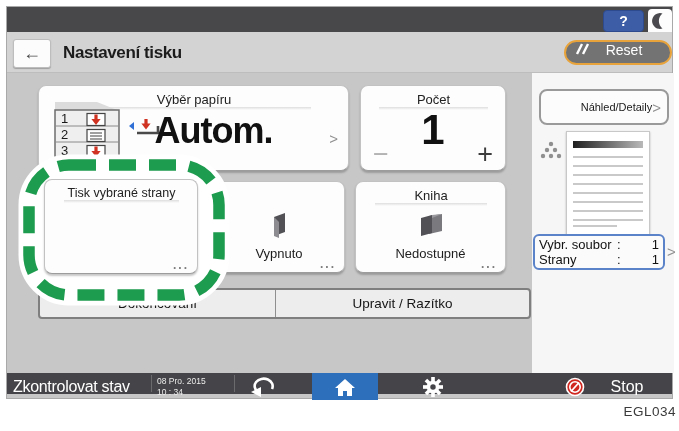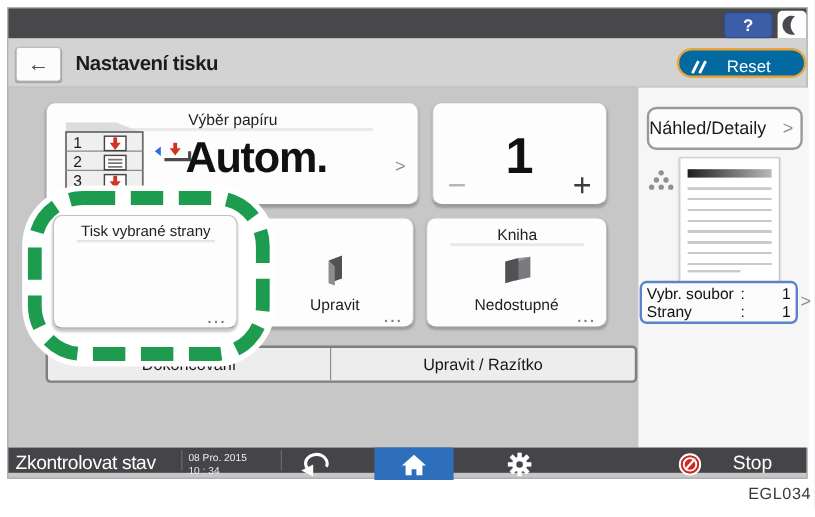--- a/index.html
+++ b/index.html
@@ -18,23 +18,23 @@
   .moon-tab{position:absolute;left:641px;top:2px;width:24px;height:23px;background:#fdfdfd;
     border-radius:4px 4px 0 0;display:flex;align-items:center;justify-content:center;}
   
   .header{position:absolute;left:0;top:25px;width:100%;height:41px;background:#d3d3d3;
     border-bottom:1px solid #bdbdbd;box-sizing:border-box;}
   .back-btn{position:absolute;left:6px;top:7px;width:36px;height:27px;background:#fcfcfc;
     border:1px solid #bdbdbd;border-radius:3px;box-shadow:0 1px 1px rgba(0,0,0,.25);
     display:flex;align-items:center;justify-content:center;font-size:18px;color:#4a4a4a;}
   .page-title{position:absolute;left:56px;top:0;height:41px;display:flex;align-items:center;
     font-size:17px;font-weight:bold;letter-spacing:-0.4px;color:#1c1c1c;}
-  .reset-btn{position:absolute;left:557px;top:8px;width:108px;height:25px;background:#0369a1;
+  .reset-btn{position:absolute;left:557px;top:8px;width:108px;height:25px;background:#737373;
     border:2px solid #e8a43b;border-radius:13px;box-sizing:border-box;display:flex;
-    align-items:flex-end;color:#fff;font-size:14px;}
+    align-items:flex-start;color:#fff;font-size:14px;}
   .reset-btn .lbl{flex:1;text-align:center;margin-right:14px;}
   
   .card{position:absolute;background:#fdfdfd;border:1px solid #c2c2c2;border-bottom-color:#9c9c9c;
     border-radius:8px;box-sizing:border-box;box-shadow:0 2px 2px rgba(0,0,0,.22);}
   .card-label{position:absolute;top:6px;left:1px;right:0;text-align:center;font-size:13px;color:#222;}
   .card-label::after{content:"";position:absolute;left:12%;right:12%;top:100%;height:3px;
     background:linear-gradient(to bottom, rgba(110,110,110,.22), rgba(255,255,255,0));}
   .more-dots{position:absolute;right:8px;bottom:1px;font-size:12px;font-weight:bold;
     letter-spacing:2px;color:#7c7c7c;}
   .chev{color:#8f8f8f;font-size:15px;}
@@ -60,21 +60,21 @@
     border:2px solid #7f7f7f;border-radius:4px;box-sizing:border-box;display:flex;z-index:1;}
   .finish-cell{display:flex;align-items:center;justify-content:center;font-size:13.5px;color:#161616;}
   .finish-left{width:235px;border-right:1px solid #8f8f8f;}
   .finish-right{flex:1;}
   
   .annotation{position:absolute;left:2px;top:140px;z-index:2;pointer-events:none;}
   
   .right-panel{position:absolute;left:525px;top:66px;width:142px;height:300px;background:#f6f6f6;}
   .preview-btn{position:absolute;left:7px;top:16px;width:130px;height:36px;background:#fcfcfc;
     border:2px solid #9a9a9a;border-radius:8px;box-sizing:border-box;display:flex;align-items:center;}
-  .preview-btn .lbl{flex:1;text-align:left;font-size:15px;}
+  .preview-btn .lbl{flex:1;text-align:right;font-size:11px;}
   .preview-btn .chev{margin-right:6px;}
   .toner-icon{position:absolute;left:8px;top:68px;}
   .preview-page{position:absolute;left:34px;top:58px;width:82px;height:106px;background:#fff;
     border:1px solid #c8c8c8;box-shadow:0 1px 2px rgba(0,0,0,.25);}
   .grad-bar{position:absolute;left:6px;right:6px;top:9px;height:7px;
     background:linear-gradient(to right,#1f1f1f,#b9b9b9);}
   .page-lines{position:absolute;left:6px;right:6px;top:24px;height:66px;
     background:repeating-linear-gradient(to bottom,#c9c9c9 0 2px, transparent 2px 9px);}
   .page-line-short{position:absolute;left:6px;top:93px;width:44px;height:2px;background:#c9c9c9;}
   .file-box{position:absolute;left:1px;top:161px;width:132px;height:36px;background:#fbfbfb;
@@ -161,38 +161,39 @@
       <use href="#ra" transform="translate(47,56.5)"></use>
       <polygon points="80,30 85,26 85,34" fill="#2f6fd6"></polygon>
       <use href="#ra" transform="translate(97,29)"></use>
       <path d="M88 37 L109 37 L109 30" fill="none" stroke="#4a4a4a" stroke-width="2.6"></path>
     </svg>
     <div class="paper-value">Autom.</div>
     <span class="chev paper-chev">&gt;</span>
   </div>
 
   <div class="card card-count">
+    <div class="card-label">Počet</div>
     <div class="count-value">1</div>
     <div class="minus-btn">−</div>
     <div class="plus-btn">+</div>
   </div>
 
   <div class="card card-pages">
     <div class="card-label">Tisk vybrané strany</div>
     <div class="more-dots">...</div>
   </div>
 
   <div class="card card-duplex">
     <div class="card-icon">
       <svg width="24" height="28" viewBox="0 0 24 28">
         <polygon points="7,5 18,1 18,20 7,24" fill="#515156"></polygon>
         <polygon points="7,5 12,10 12,26 7,24" fill="#8d8d91"></polygon>
       </svg>
     </div>
-    <div class="card-value-low">Upravit</div>
+    <div class="card-value-low">Vypnuto</div>
     <div class="more-dots">...</div>
   </div>
 
   <div class="card card-book">
     <div class="card-label">Kniha</div>
     <div class="card-icon">
       <svg width="32" height="28" viewBox="0 0 32 28">
         <polygon points="14,4 27,2 27,19 14,22" fill="#7a7a7e"></polygon>
         <polygon points="6,6 17,3 17,21 6,24" fill="#515156"></polygon>
         <polygon points="17,3 27,2 17,6" fill="#9a9a9e"></polygon>

